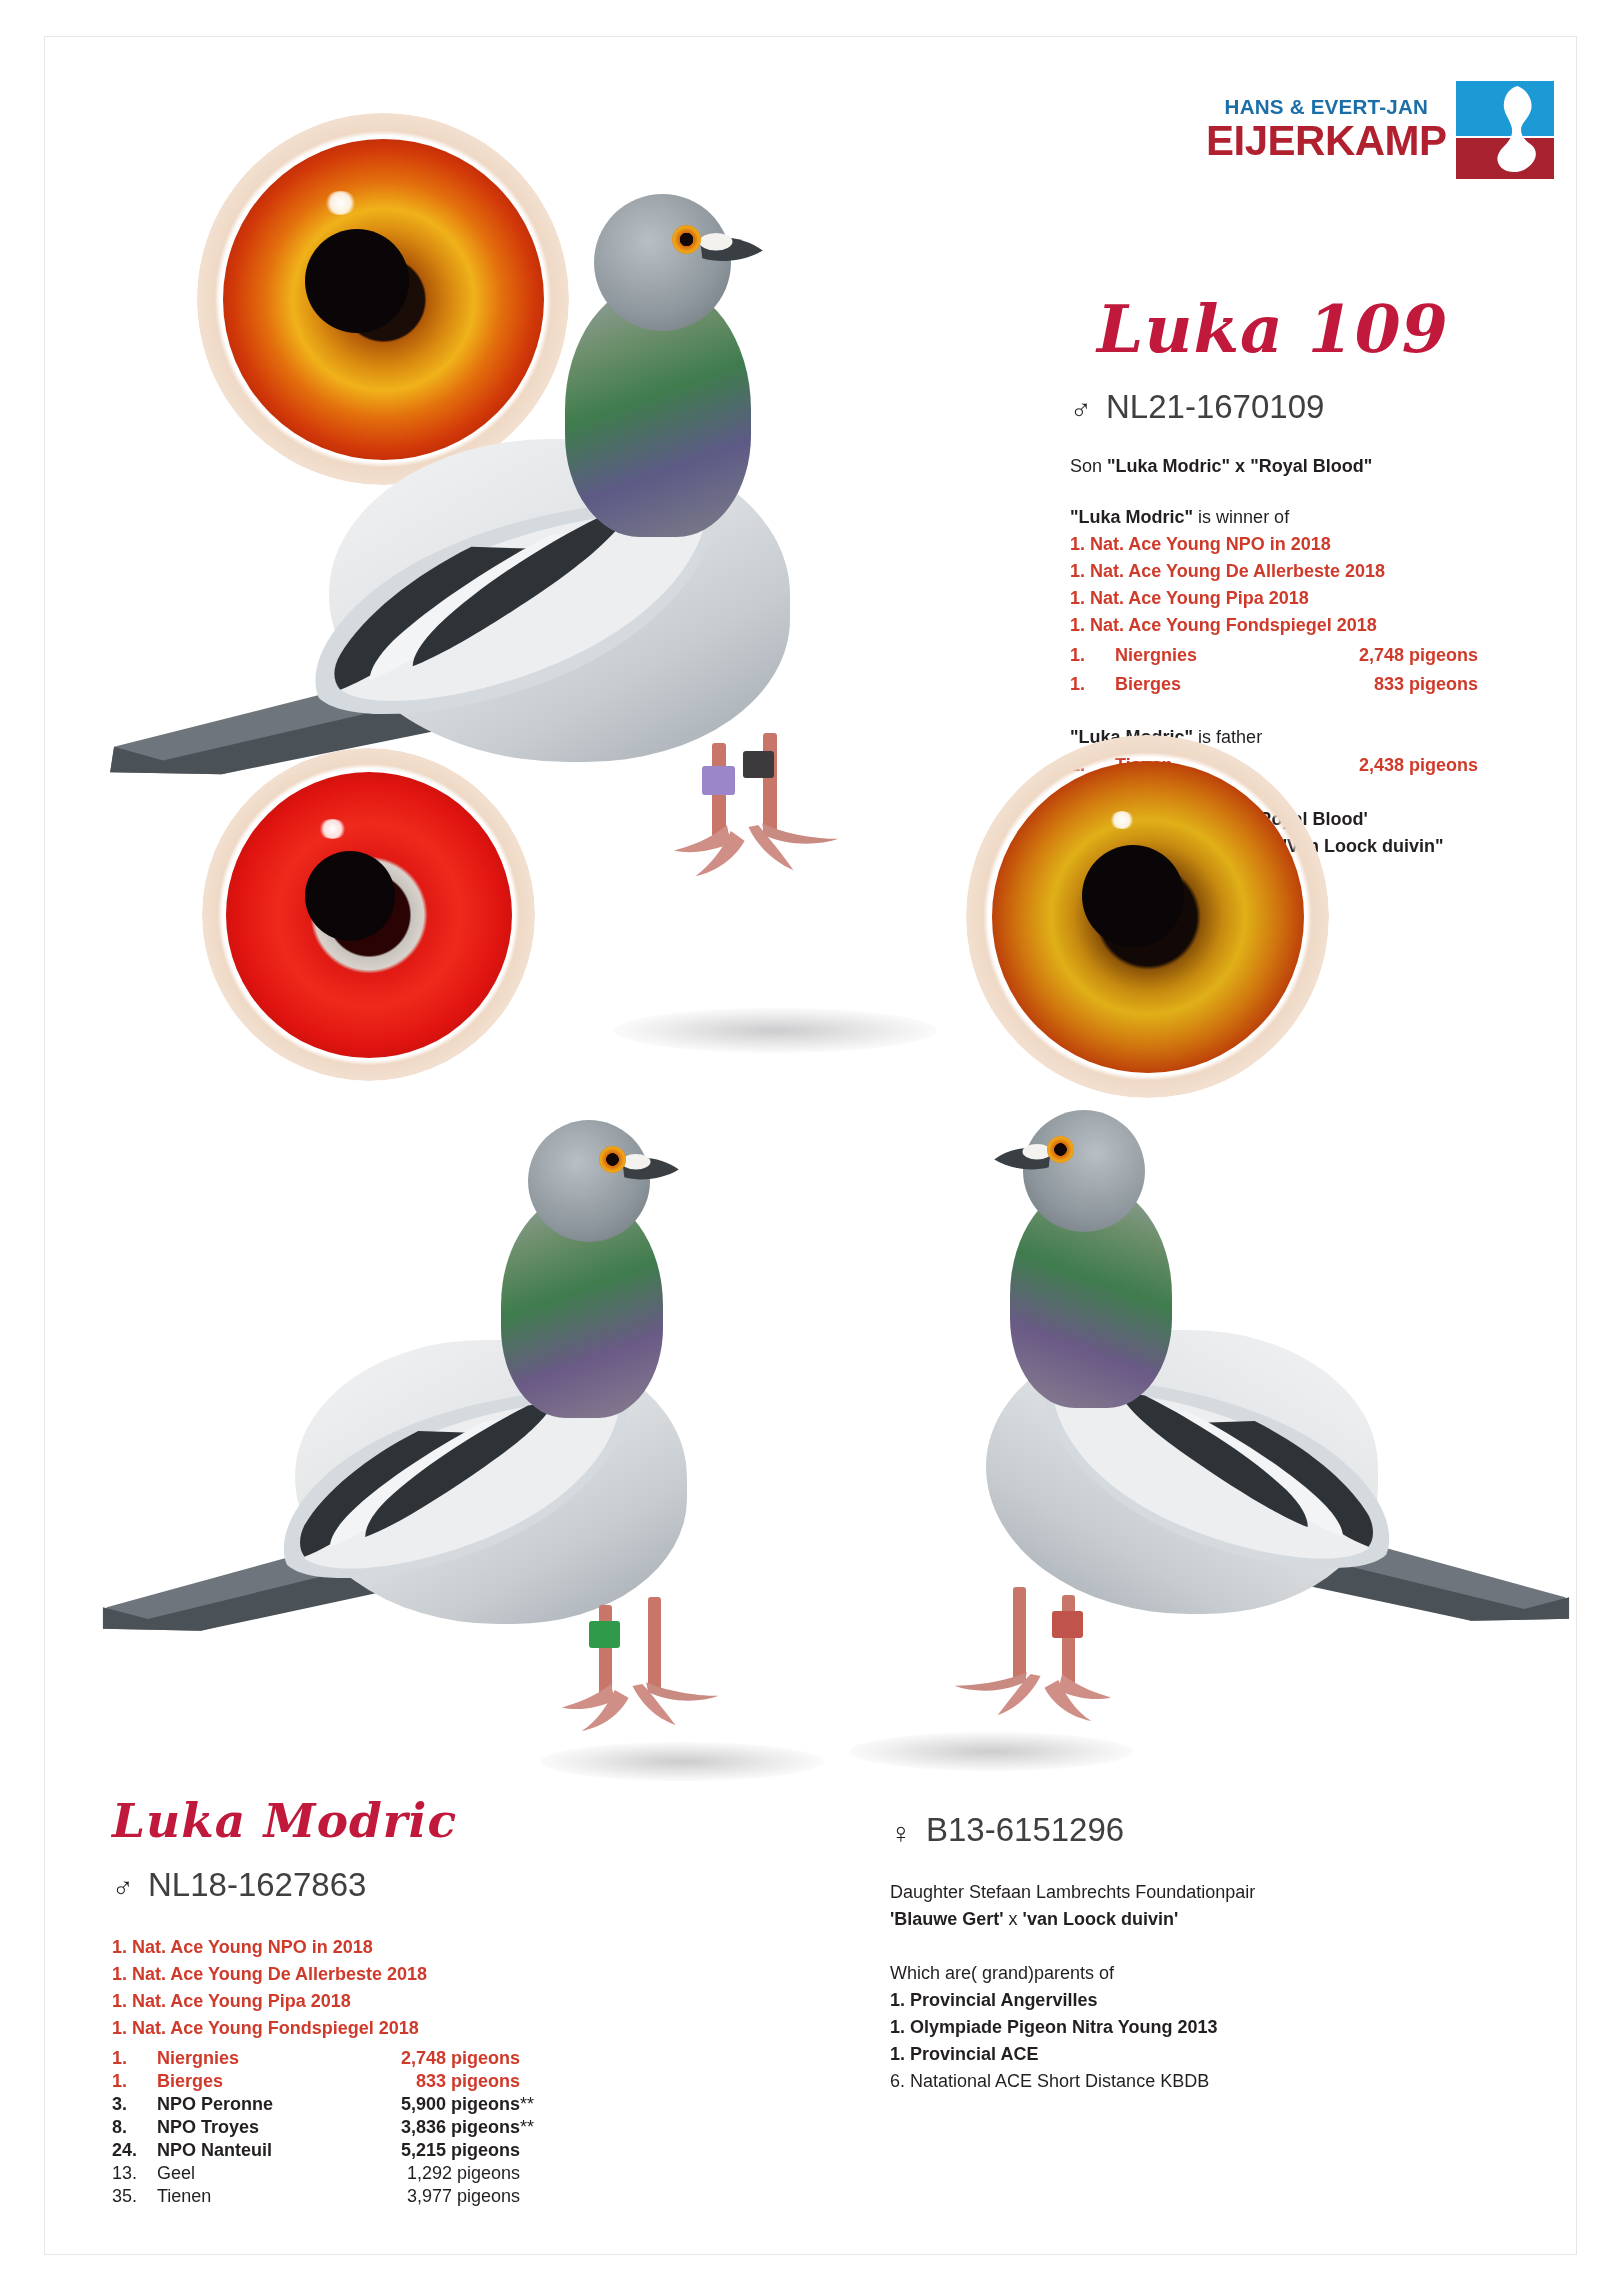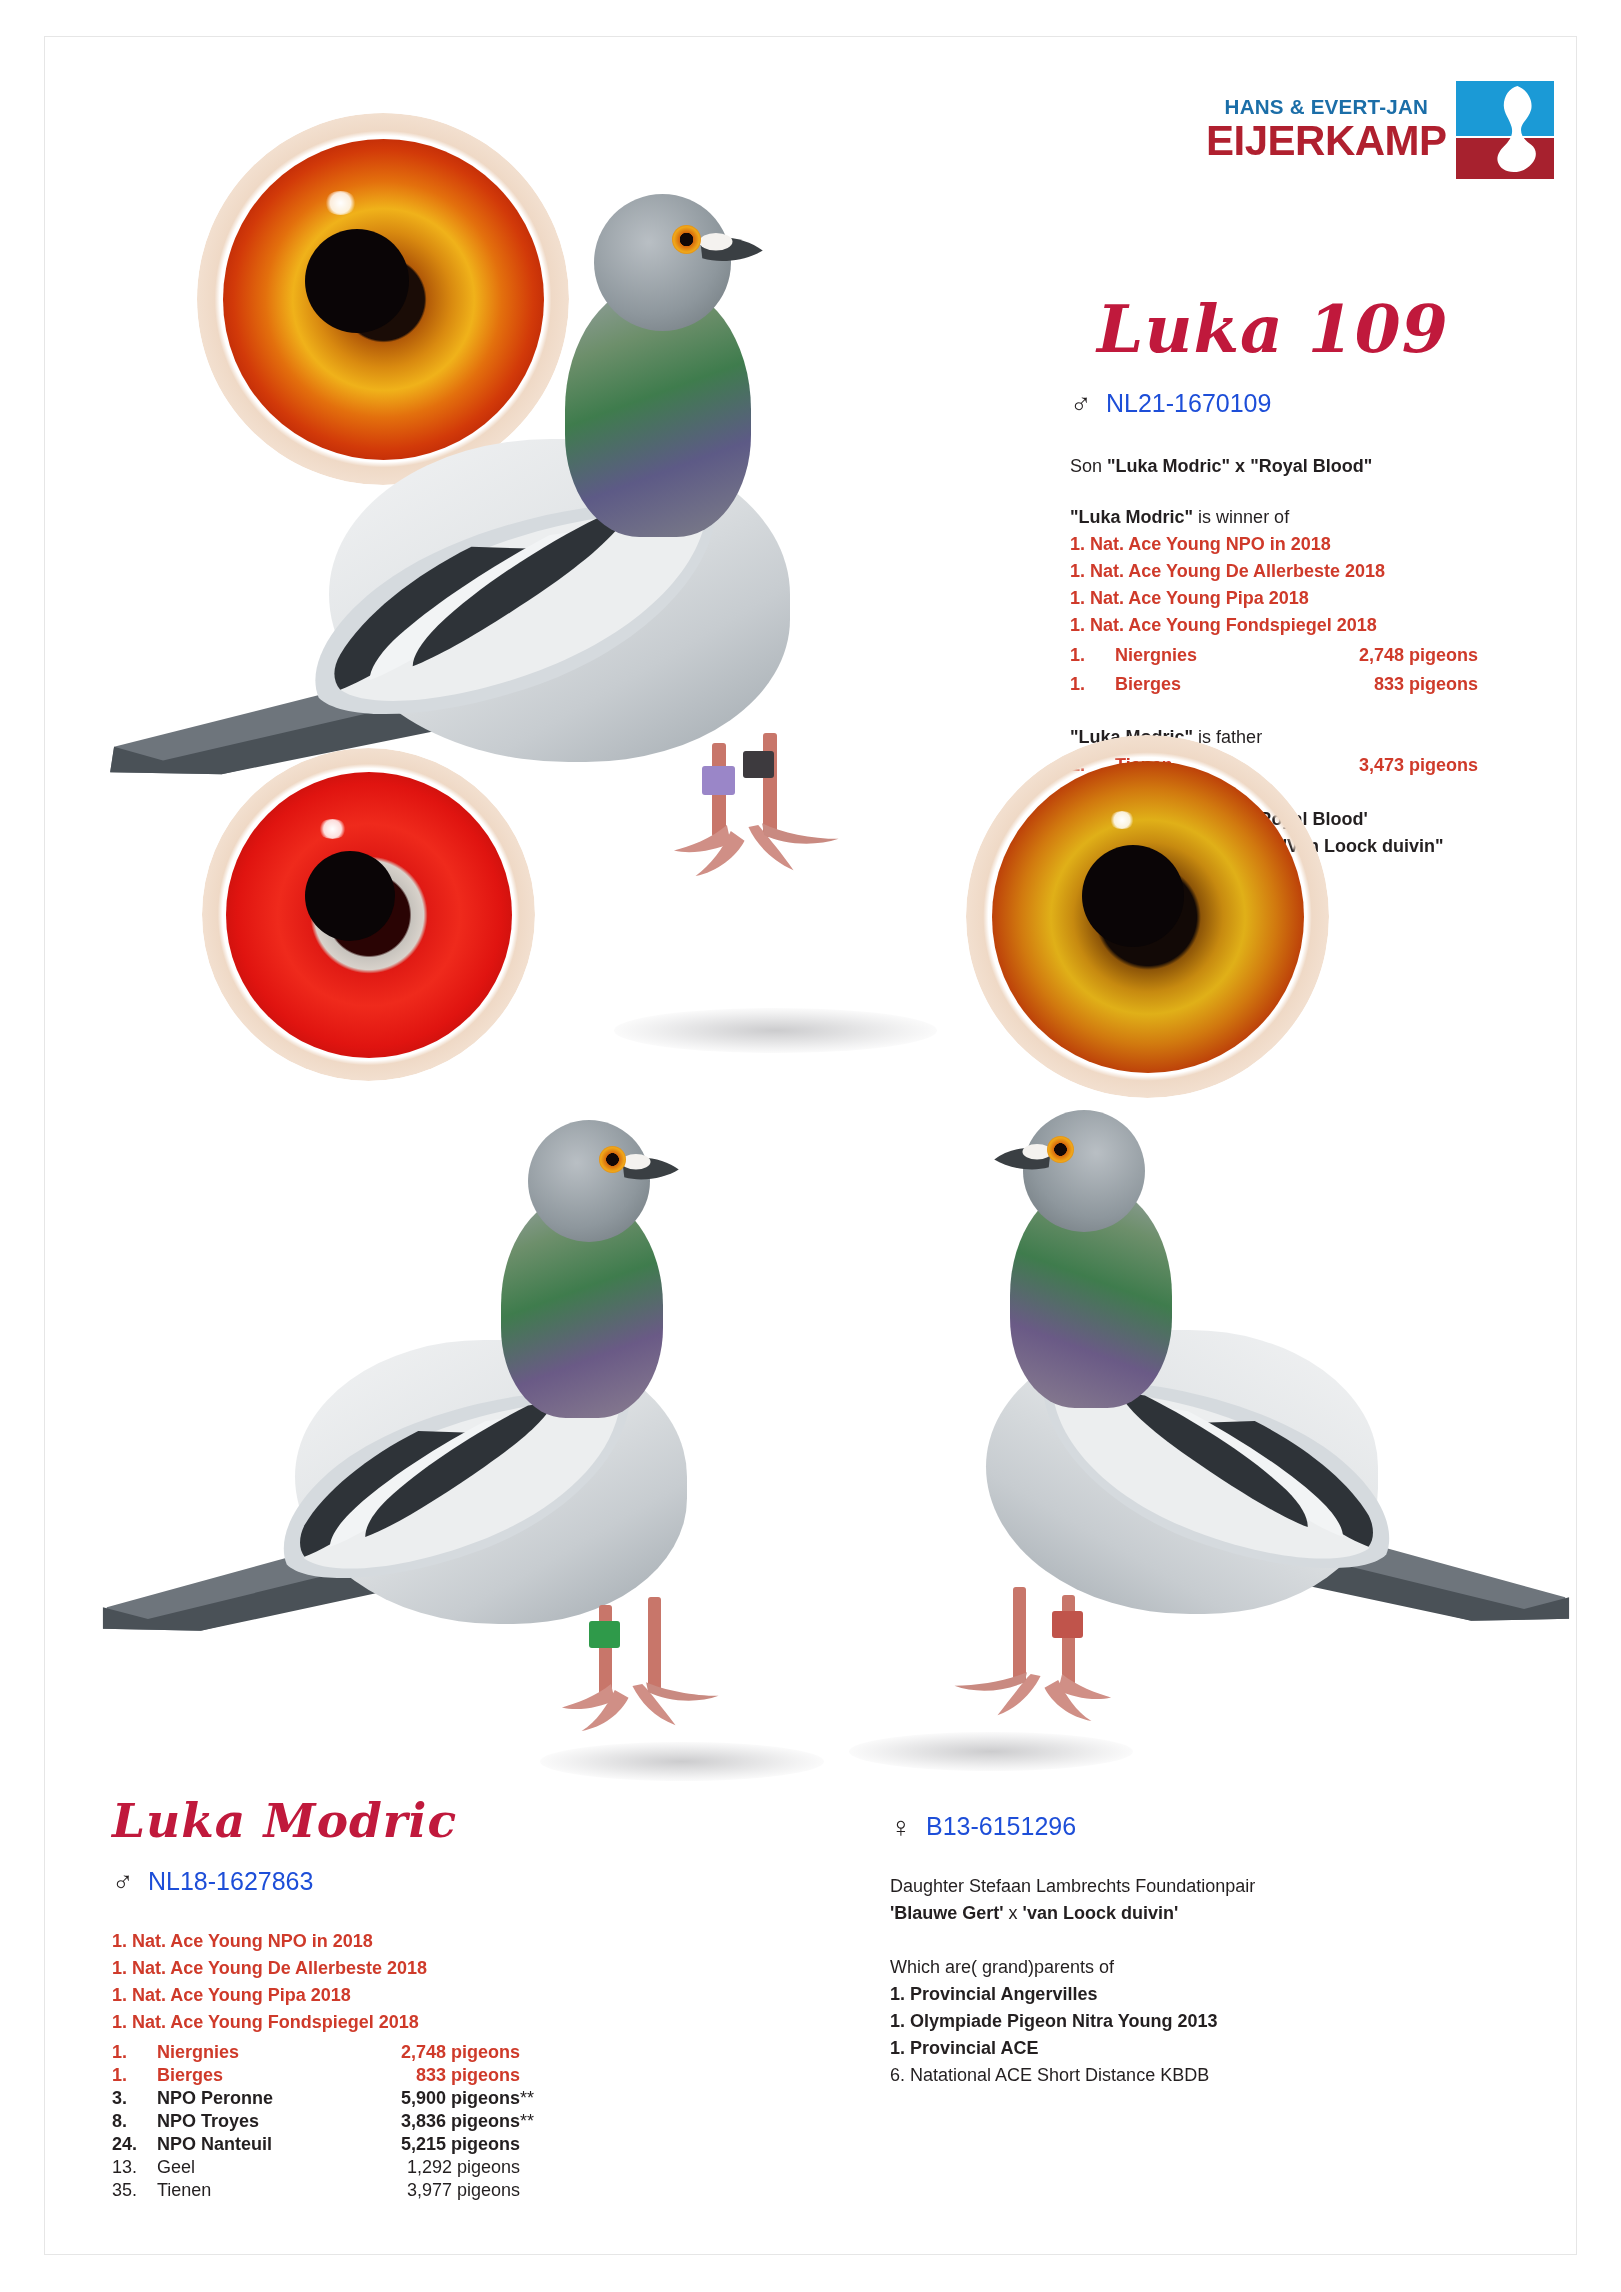--- a/index.html
+++ b/index.html
@@ -130,21 +130,21 @@
   }
 
   
   .script-title {
     font-family:"DejaVu Serif", serif;
     font-style:italic;
     font-weight:bold;
     color:#c0193c;
     letter-spacing:1px;
   }
-  .band-id { font-size:25px; color:#1d4ed8; }
+  .band-id { font-size:33px; color:#404040; }
   .sex { font-size:29px; vertical-align:-2px; }
 
   .info { font-size:18px; line-height:1.5; color:#231f20; }
   .info b { font-weight:bold; }
   .red { color:#cf3a2a; font-weight:bold; }
 
   table.res { border-collapse:collapse; }
   table.res td { padding:1px 0; font-size:18px; vertical-align:top; }
   td.rank { width:45px; }
   td.race { width:196px; }
@@ -272,21 +272,21 @@
       </table>
 
     <div style="margin-top:25.5px;">
       <b>"Luka Modric"</b><span> is father</span>
     </div>
     <table class="res">
       <tbody>
           <tr>
         <td class="rank red">1.</td>
         <td class="race red">Tienen</td>
-        <td class="count red">3,473 pigeons</td>
+        <td class="count red">2,438 pigeons</td>
       </tr>
     </tbody>
       </table>
 
     <div style="margin-top:25.5px;">
       <b>Mother:</b><span> B13-6151296 </span><b>'Royal Blood'</b>
     </div>
     <div>
       <span>Daughter </span><b>'Blauwe Gert' x 'Van Loock duivin"</b>
     </div>

